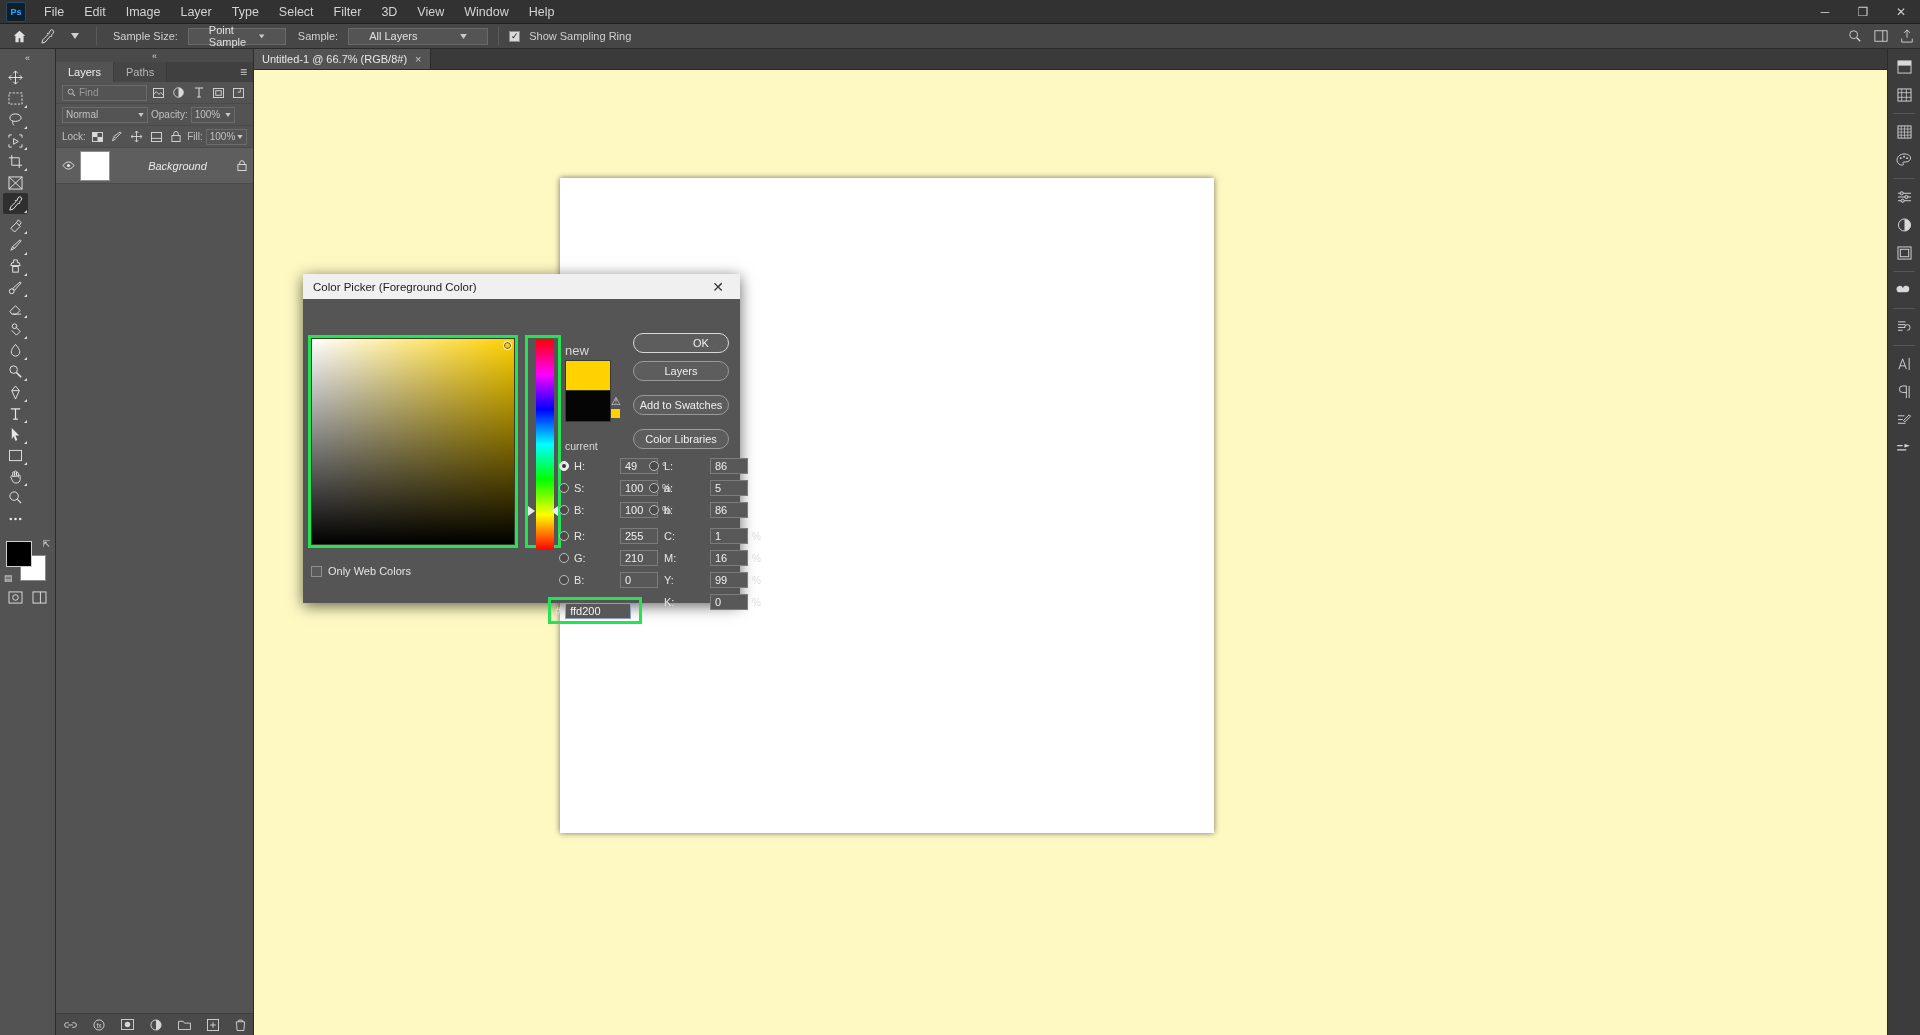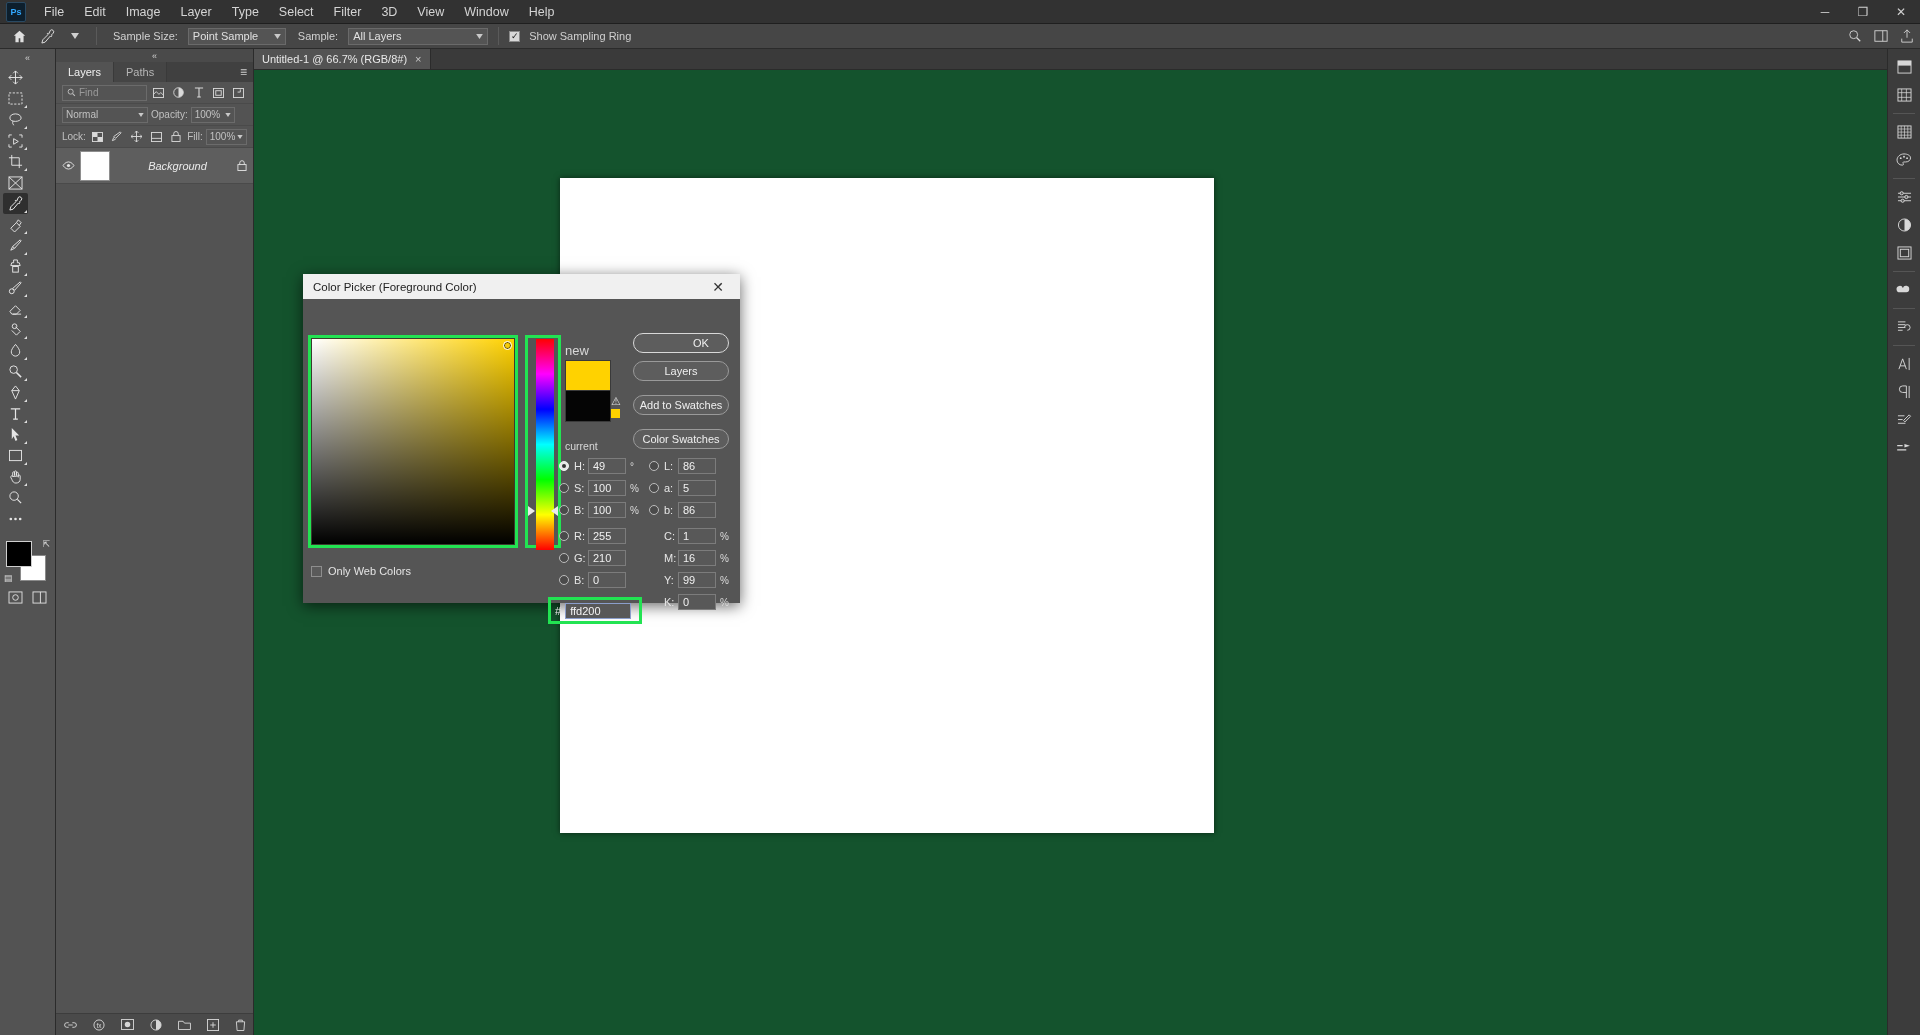--- a/index.html
+++ b/index.html
@@ -43,21 +43,21 @@
     height:25px; background:#464646;
     display:flex; align-items:center;
     border-bottom:1px solid #2b2b2b;
     padding-left:8px; gap:6px; position:relative;
   }
   .opt-ico { width:22px; height:20px; display:flex; align-items:center; justify-content:center; }
   .opt-label { font-size:11px; color:#d0d0d0; margin-left:6px; }
   .opt-select {
     background:#545454; border:1px solid #6a6a6a;
     height:17px; font-size:11px; color:#e0e0e0;
-    display:flex; align-items:center; padding:0 4px;
+    display:flex; align-items:center; padding:0 20px;
     justify-content:space-between; margin-left:4px;
   }
   .opt-sep { width:1px; height:18px; background:#5a5a5a; margin:0 4px; }
   .chk-sq {
     width:11px; height:11px; background:#d8d8d8;
     border:1px solid #8a8a8a; display:inline-flex;
     align-items:center; justify-content:center;
     color:#222; font-size:9px; line-height:1;
   }
   #optright { position:absolute; right:6px; display:flex; gap:12px; align-items:center; }
@@ -134,21 +134,21 @@
   .layer-thumb { width:30px;height:30px;background:#fff;border:1px solid #8e8e8e; }
   .layer-name { flex:1; margin-left:8px; font-size:11px; font-style:italic; color:#eaeaea; }
   .layer-lock { color:#ddd; font-size:11px; }
   #lp-bottom {
     height:22px; background:#4a4a4a; display:flex; align-items:center;
     justify-content:center; gap:16px; border-top:1px solid #3d3d3d;
     color:#d0d0d0; font-size:11px;
   }
 
   
-  #canvasarea { flex:1; background:#14532d; position:relative; }
+  #canvasarea { flex:1; background:#fef9c3; position:relative; }
   #doctabs { height:21px; background:#3a3a3a; display:flex; border-bottom:1px solid #2b2b2b; }
   .doc-tab {
     background:#535353; color:#e8e8e8; font-size:11px;
     padding:0 8px; display:flex; align-items:center; gap:8px;
     border-right:1px solid #2b2b2b;
   }
   .doc-tab .x { font-size:11px; color:#c6c6c6; }
   #canvasstage { position:absolute; inset:21px 0 0 0; }
   #artboard {
     position:absolute; left:306px; top:108px;
@@ -244,20 +244,21 @@
     margin-right:5px;
   }
   .radio.on { background:#e8e8e8; border-color:#f0f0f0; }
   .radio.on::after { content:""; width:4px;height:4px;border-radius:50%;background:#333; }
   .num-lbl { width:14px; font-size:11px; color:#e6e6e6; }
   .num-box {
     width:38px;height:16px; background:#585858;
     border:1px solid #7c7c7c; color:#f0f0f0;
     font-size:11px; display:flex; align-items:center;
     padding-left:4px;
+    margin-left:32px;
   }
   .unit { font-size:10px; color:#dcdcdc; margin-left:4px; }
 
   #hexrow {
     position:absolute; left:245px; top:298px; width:94px; height:27px;
     border:3px solid #22e352; display:flex; align-items:center;
   }
   #hex-hash { font-size:11px; color:#e6e6e6; margin-left:4px; }
   #hex-box {
     margin-left:4px; width:66px;height:16px; background:#585858;
@@ -809,21 +810,21 @@
       <div id="prev-new"></div>
       <div id="prev-cur"></div>
       <div id="prev-lbl-cur">current</div>
     </div>
     <div id="alert-ico">⚠</div>
     <div id="web-ico"></div>
 
     <div class="dlg-btn primary" id="btn-ok">OK</div>
     <div class="dlg-btn" id="btn-cancel">Layers</div>
     <div class="dlg-btn" id="btn-swatch">Add to Swatches</div>
-    <div class="dlg-btn" id="btn-lib">Color Swatches</div>
+    <div class="dlg-btn" id="btn-lib">Color Libraries</div>
 
     <div class="num-row" style="left:256px; top:158px;">
       <span class="radio on"></span>
       <span class="num-lbl">H:</span>
       <span class="num-box">49</span>
       <span class="unit">°</span>
     </div>
     <div class="num-row" style="left:256px; top:180px;">
       <span class="radio"></span>
       <span class="num-lbl">S:</span>

